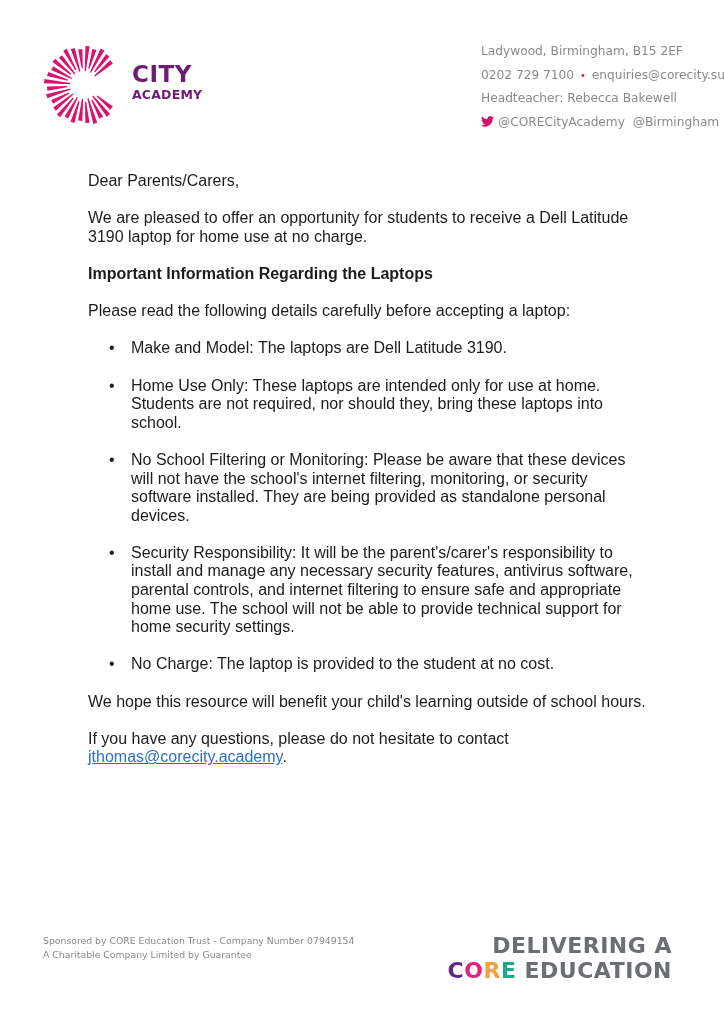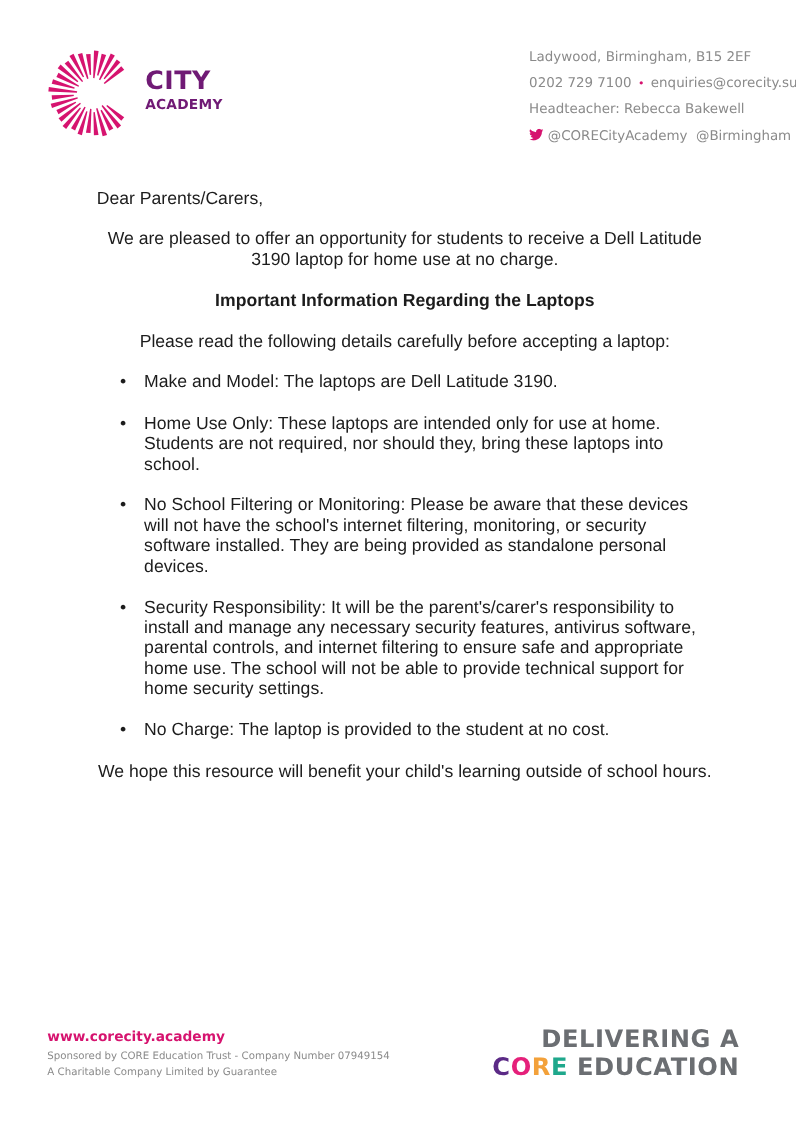--- a/index.html
+++ b/index.html
@@ -11,21 +11,21 @@
   .brand .city { font-size: 23px; letter-spacing: 0.5px; display: block; }
   .brand .academy { font-size: 12.5px; letter-spacing: 0.2px; display: block; margin-top: 3px; }
 
   .contact { position: absolute; left: 436px; top: 40px; color: #8a8a8a; font-size: 12.2px; line-height: 23.5px; font-family: "DejaVu Sans", sans-serif; margin-left: 45px; }
   .contact .line { white-space: nowrap; }
   .contact .dot { color: #d6136f; font-size: 10px; padding: 0 2px; }
   .contact .tw { display: inline-block; width: 13px; height: 11px; vertical-align: -1px; margin-right: 4px; }
 
   .letter { position: absolute; left: 88px; top: 172px; width: 560px; font-size: 16px; line-height: 18.6px; }
   .letter p { margin: 0; }
-  .letter .gap { margin-top: 18.6px; text-align: center; }
+  .letter .gap { margin-top: 18.6px; }
   .letter .heading { font-weight: bold; }
   .bullets { list-style: none; margin: 18.6px 0 0 0; padding: 0; }
   .bullets li { position: relative; padding-left: 43px; margin-top: 18.6px; }
   .bullets li:first-child { margin-top: 0; }
   .bullets li .bul { position: absolute; left: 21px; top: 0; }
   .email { color: #2f6fc1; text-decoration: underline; }
 
   .footer-left { position: absolute; left: 43px; top: 934px; font-family: "DejaVu Sans", sans-serif; }
   .footer-left .web { color: #d6136f; font-weight: bold; font-size: 12.5px; display: block; margin-bottom: 5px; }
   .footer-left .small { color: #8a8a8a; font-size: 9.3px; line-height: 13.5px; display: block; }
@@ -93,23 +93,26 @@
   <p class="gap heading">Important Information Regarding the Laptops</p>
   <p class="gap">Please read the following details carefully before accepting a laptop:</p>
   <ul class="bullets">
     <li><span class="bul">•</span><span>Make and Model: The laptops are Dell Latitude 3190.</span></li>
     <li><span class="bul">•</span><span>Home Use Only: These laptops are intended only for use at home. Students are not required, nor should they, bring these laptops into school.</span></li>
     <li><span class="bul">•</span><span>No School Filtering or Monitoring: Please be aware that these devices will not have the school's internet filtering, monitoring, or security software installed. They are being provided as standalone personal devices.</span></li>
     <li><span class="bul">•</span><span>Security Responsibility: It will be the parent's/carer's responsibility to install and manage any necessary security features, antivirus software, parental controls, and internet filtering to ensure safe and appropriate home use. The school will not be able to provide technical support for home security settings.</span></li>
     <li><span class="bul">•</span><span>No Charge: The laptop is provided to the student at no cost.</span></li>
   </ul>
   <p class="gap">We hope this resource will benefit your child's learning outside of school hours.</p>
+  <p class="gap">
+    <span>If you have any questions, please do not hesitate to contact</span><br>
+    <a class="email">jthomas@corecity.academy</a><span>.</span>
+  </p>
 </div>
 
 <div class="footer-left">
-  <span class="web">www.corecity.academy</span>
   <span class="small">Sponsored by CORE Education Trust - Company Number 07949154</span>
   <span class="small">A Charitable Company Limited by Guarantee</span>
 </div>
 <div class="footer-right">
   <div>DELIVERING A</div>
   <div><span class="c">C</span><span class="o">O</span><span class="r">R</span><span class="e">E</span><span> EDUCATION</span></div>
 </div>
 
 </body></html>

